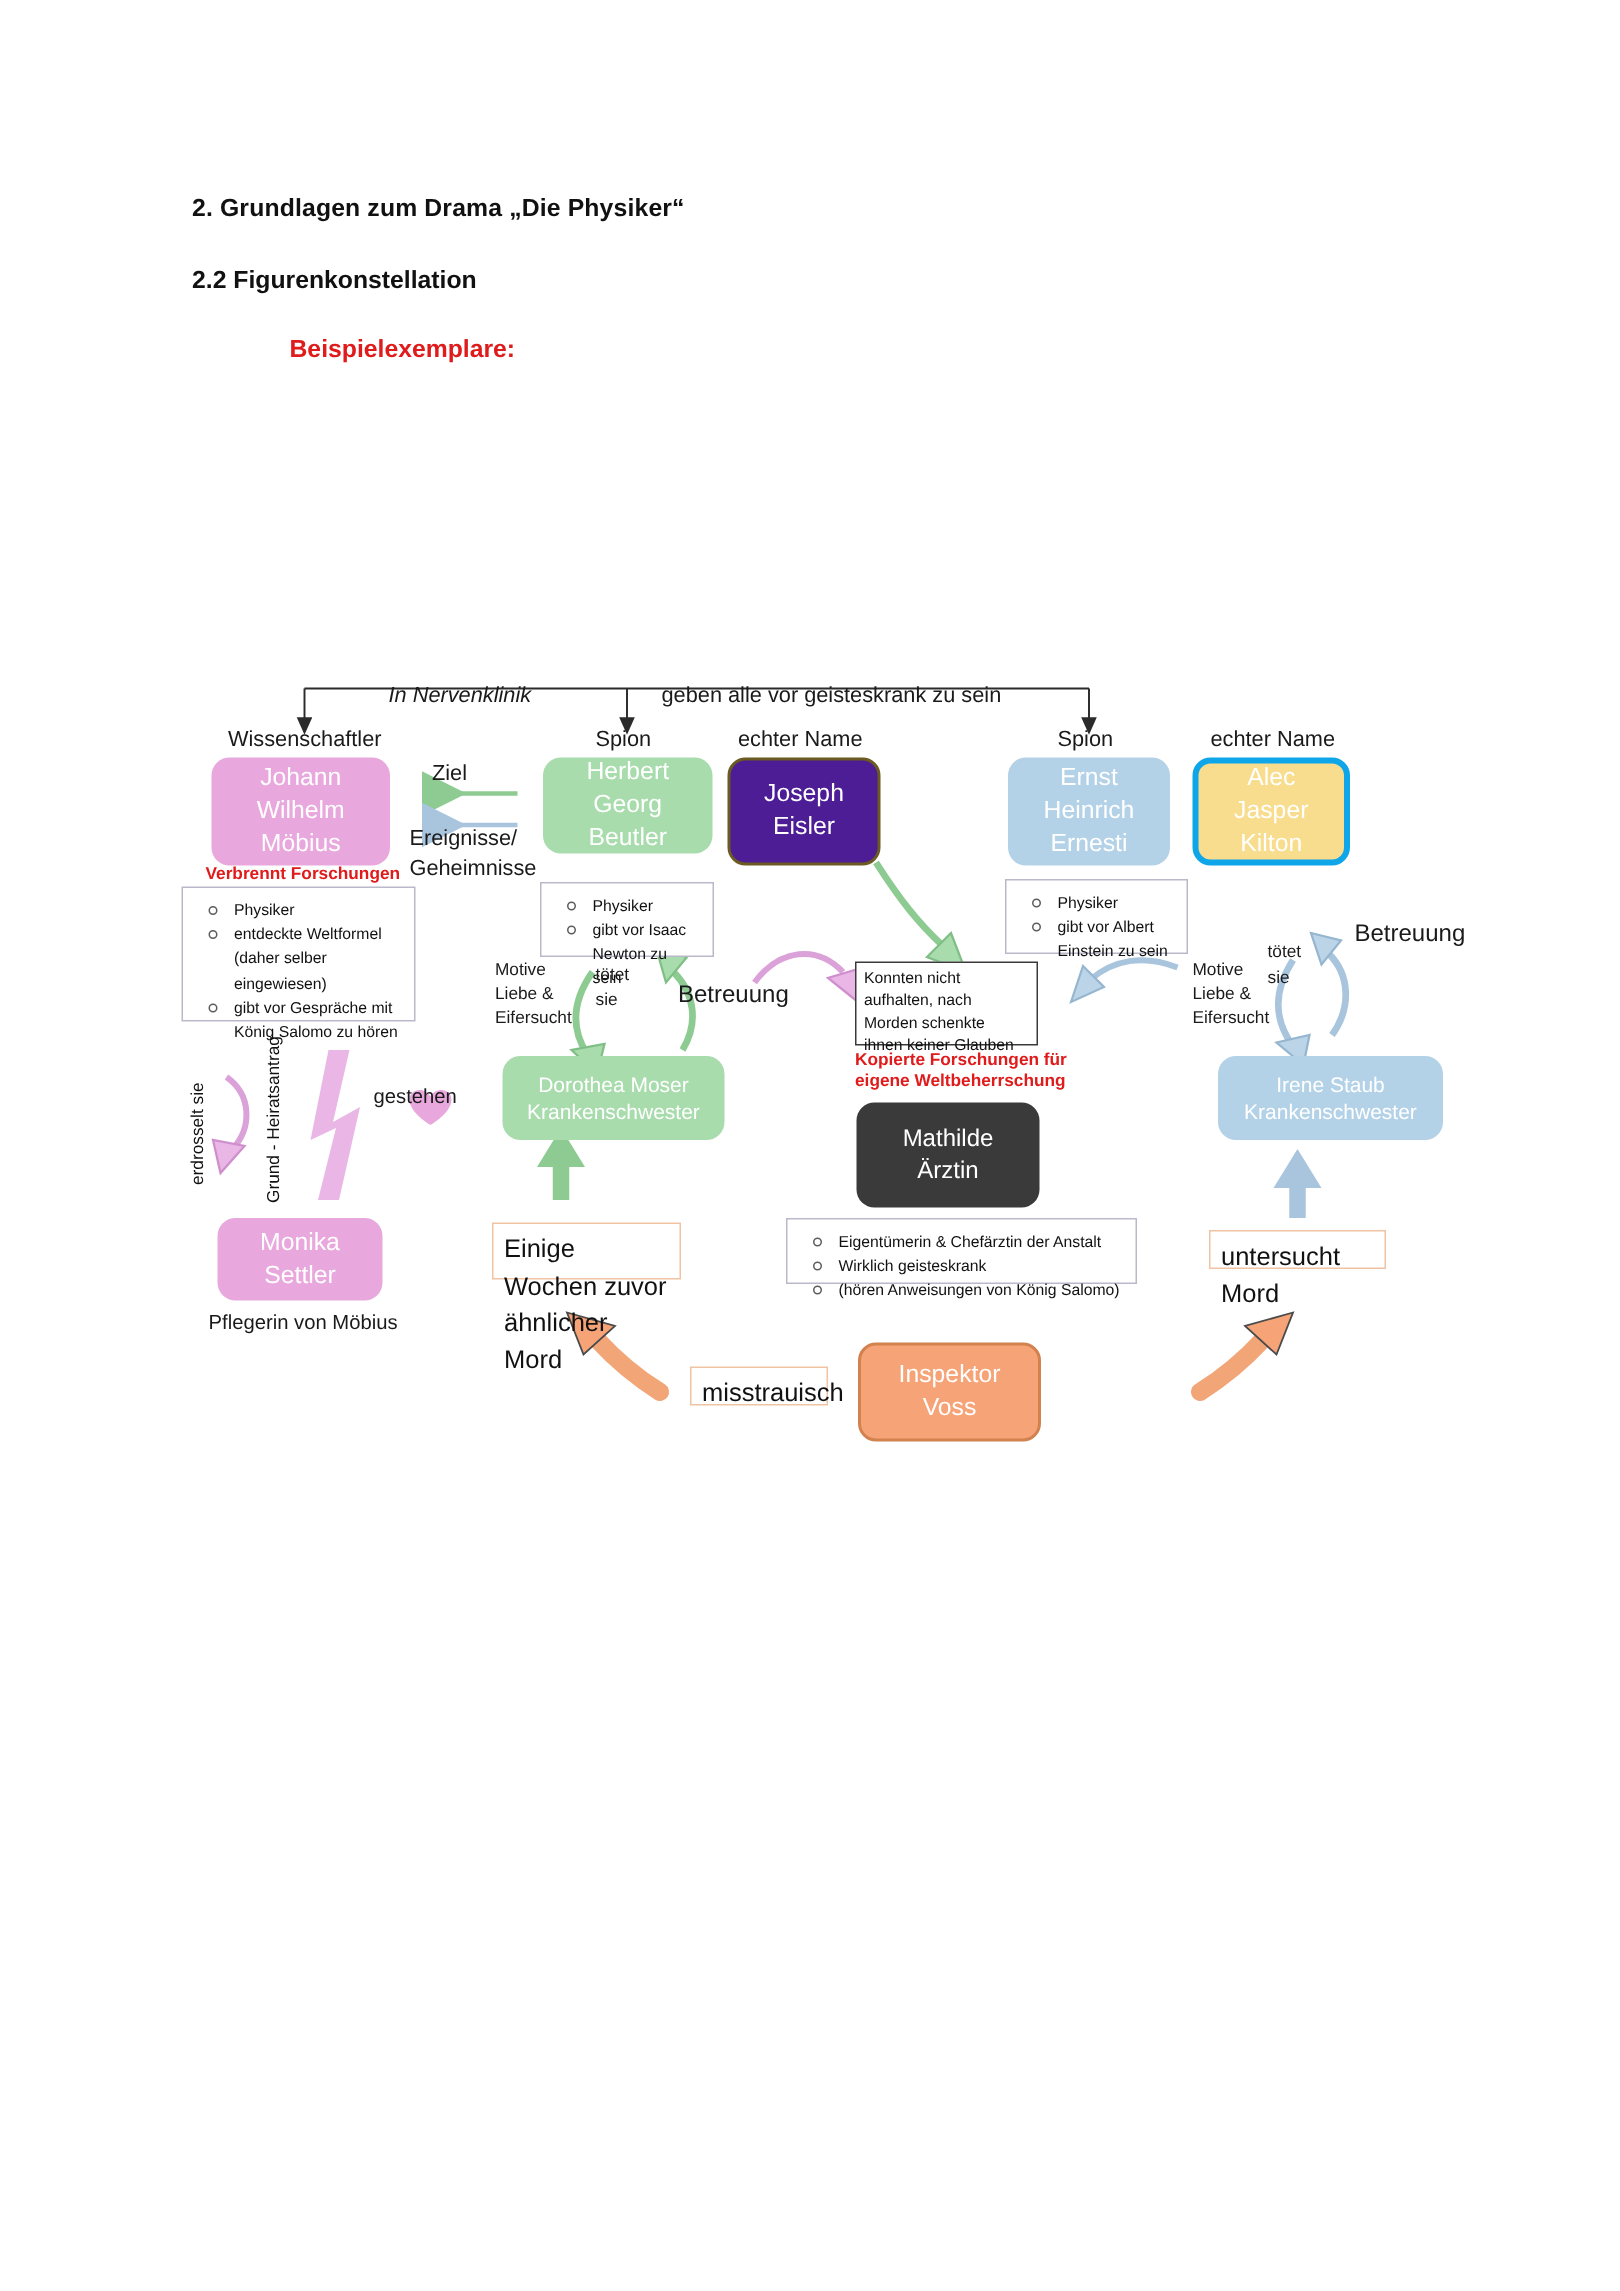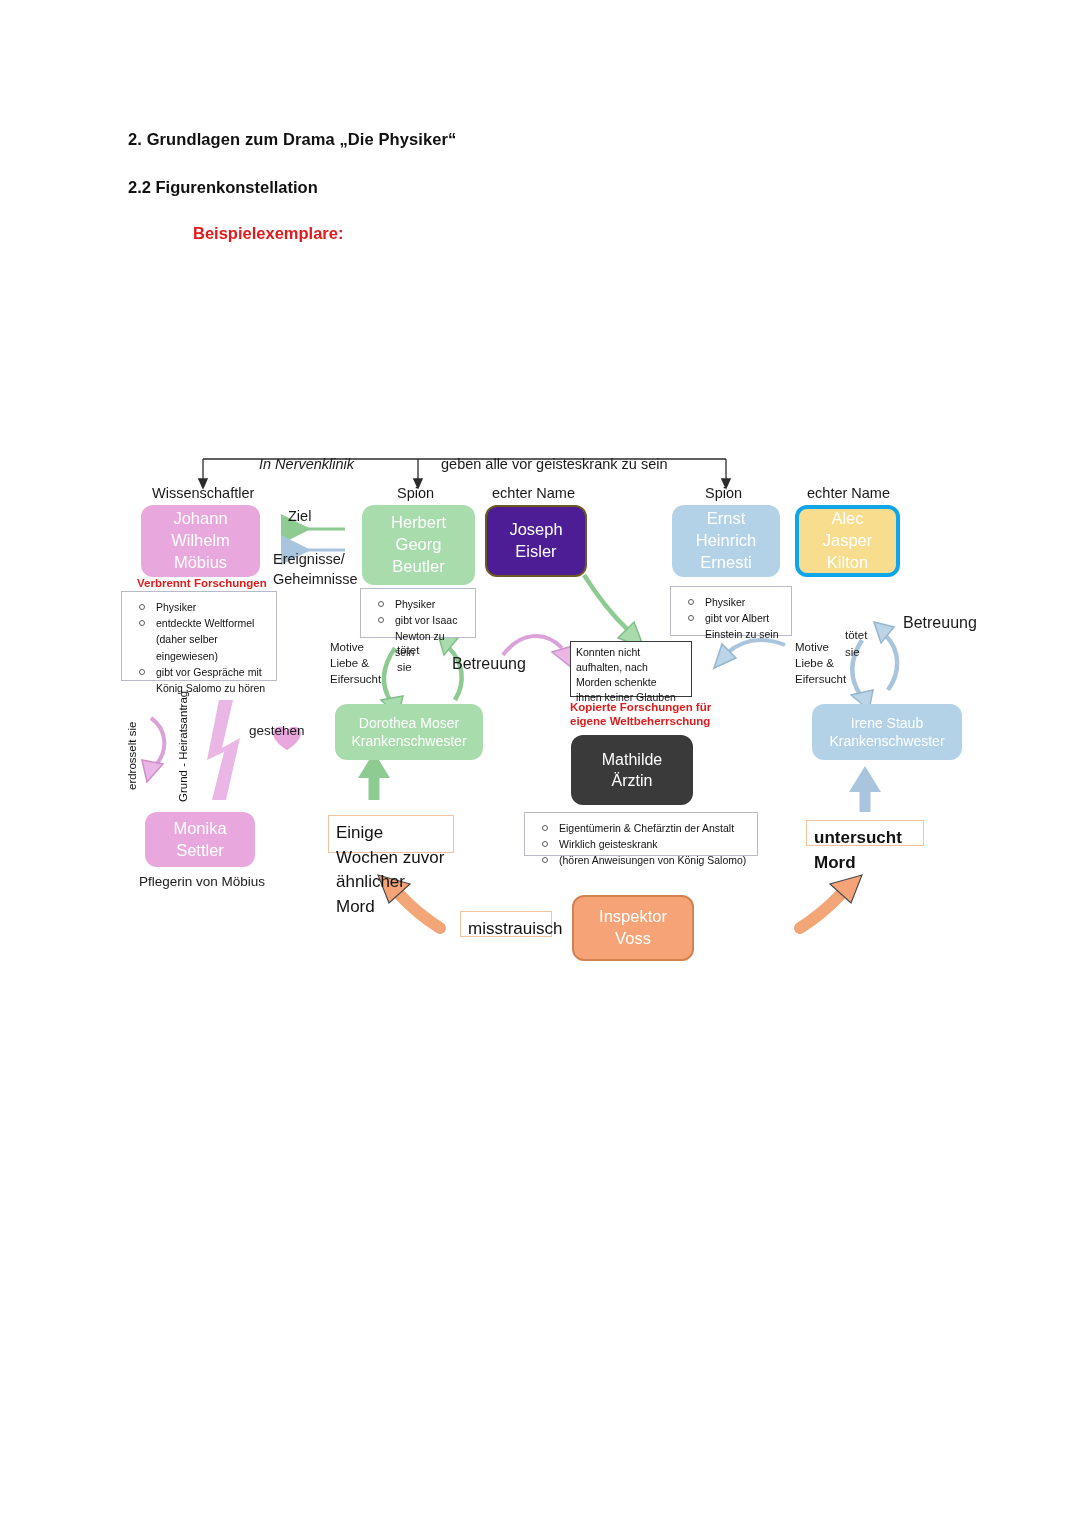--- a/index.html
+++ b/index.html
@@ -151,21 +151,21 @@
   <div class="cap" style="left:492px;top:485px;">echter Name</div>
   <div class="cap" style="left:705px;top:485px;">Spion</div>
   <div class="cap" style="left:807px;top:485px;">echter Name</div>
 
   <div class="card" style="left:141px;top:505px;width:119px;height:72px;background:#e9a8dd;">
     <span>Johann</span>
     <span>Wilhelm</span>
     <span>Möbius</span>
   </div>
 
-  <div class="card" style="left:362px;top:505px;width:113px;height:80px;background:#a9dcad;">
+  <div class="card" style="left:362px;top:505px;width:113px;height:64px;background:#a9dcad;">
     <span>Herbert</span>
     <span>Georg</span>
     <span>Beutler</span>
   </div>
 
   <div class="card" style="left:485px;top:505px;width:102px;height:72px;background:#4c1d95;border:2px solid #6b5a21;">
     <span>Joseph</span>
     <span>Eisler</span>
   </div>
 
@@ -279,17 +279,17 @@
 
   <div class="tbox peach" style="left:328px;top:815px;width:126px;height:38px;">
     <div>Einige Wochen zuvor</div>
     <div>ähnlicher Mord</div>
   </div>
 
   <div class="tbox peach" style="left:460px;top:911px;width:92px;height:26px;">
     <div>misstrauisch</div>
   </div>
 
-  <div class="tbox peach" style="left:806px;top:820px;width:118px;height:26px;font-weight:bold;">
+  <div class="tbox peach" style="left:806px;top:820px;width:118px;height:26px;">
     <div>untersucht Mord</div>
   </div>
 
 </div>
 
 </body></html>

